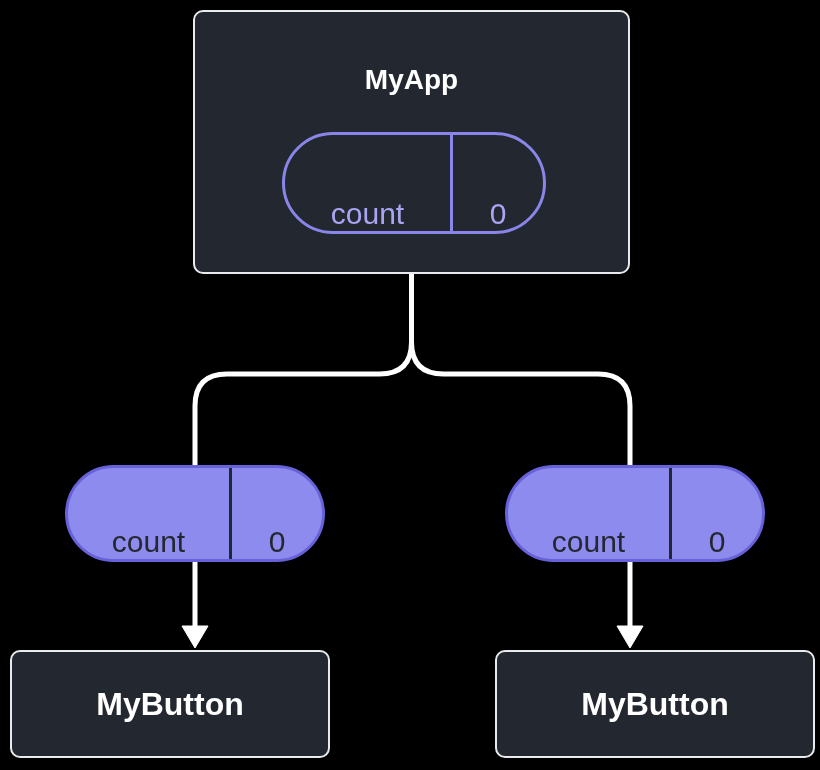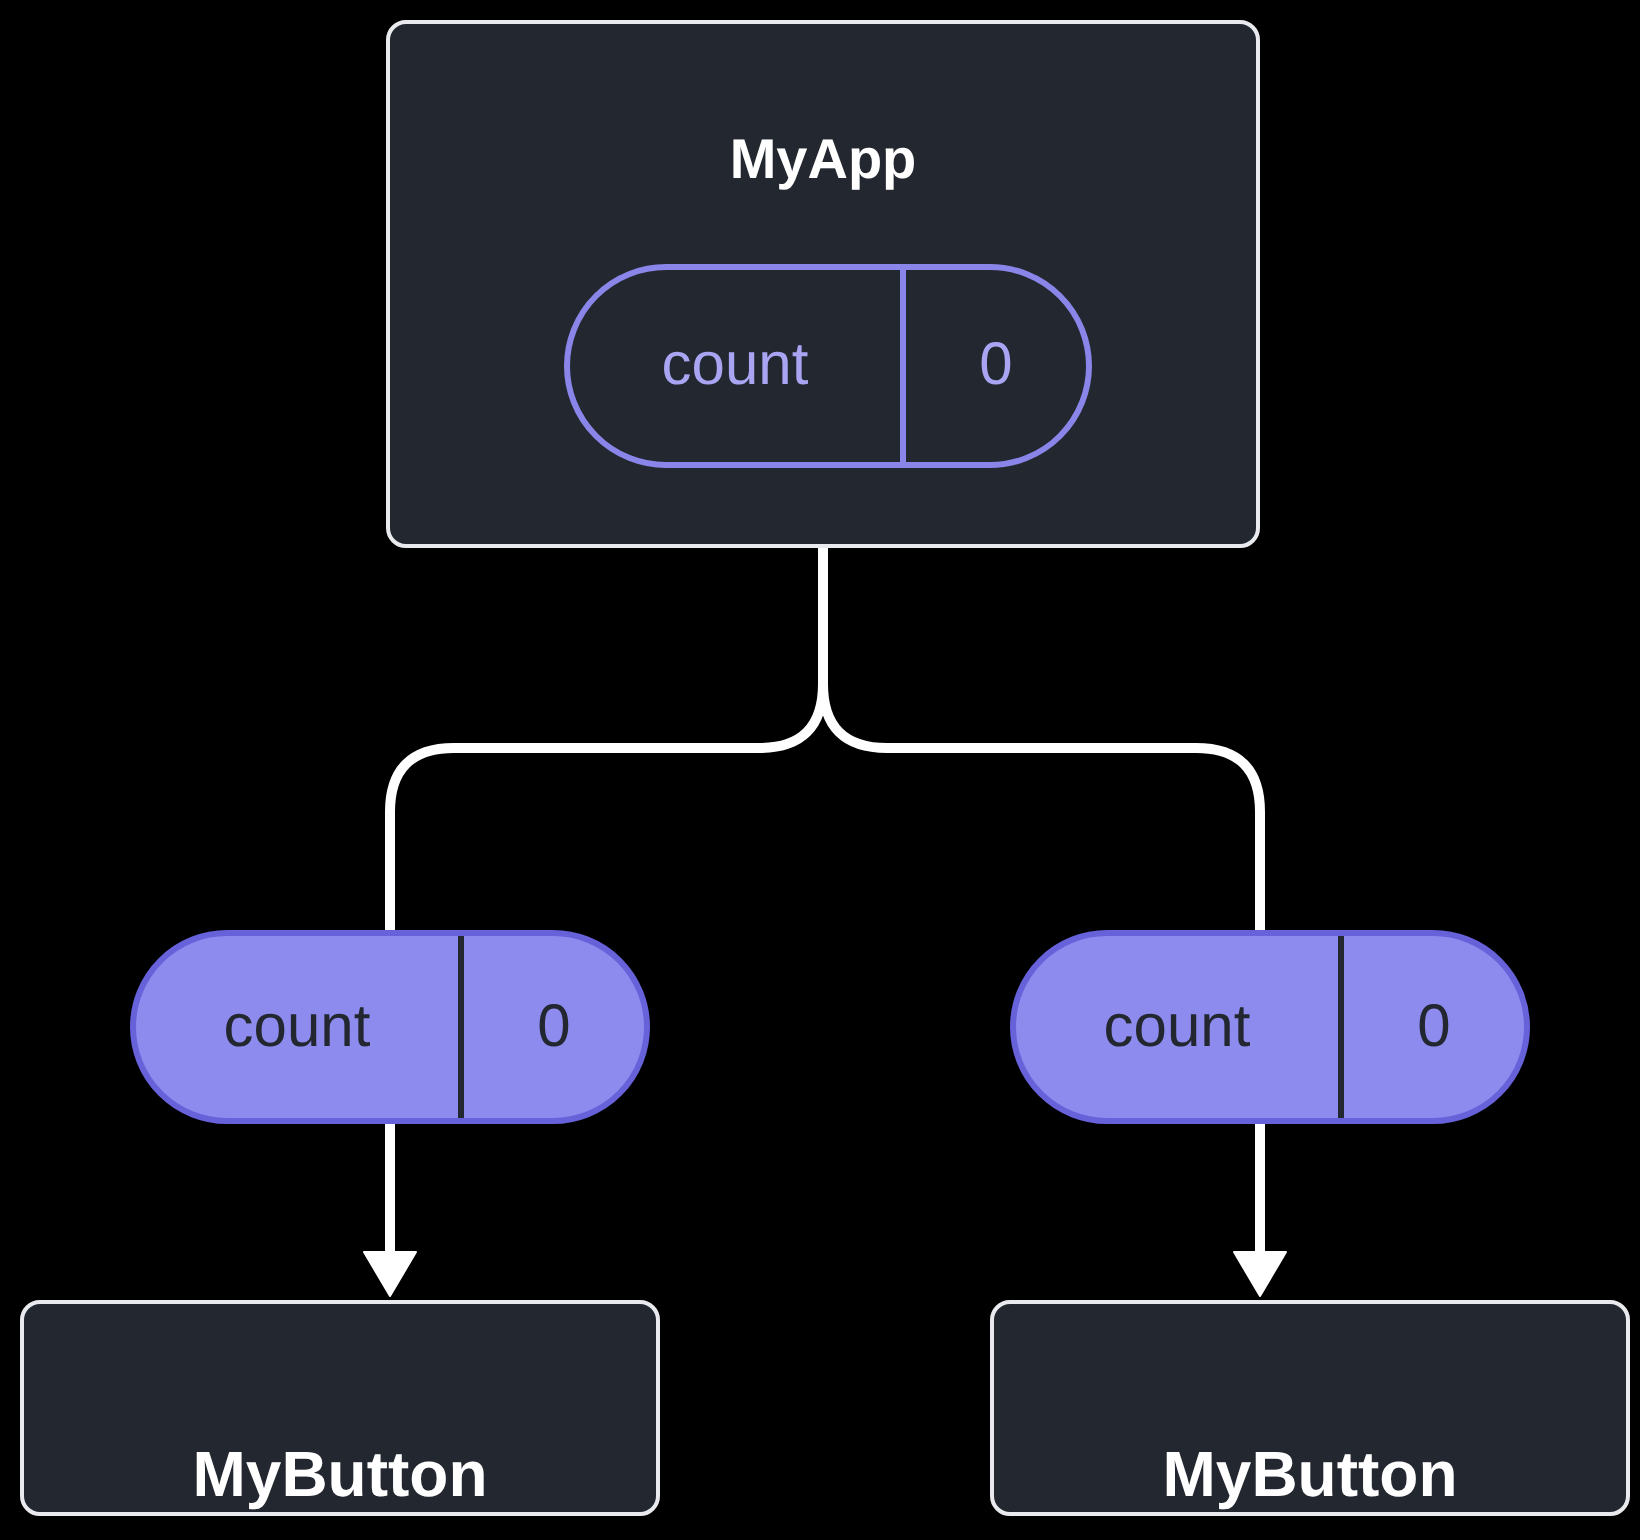--- a/index.html
+++ b/index.html
@@ -38,30 +38,30 @@
     color:var(--node-text);
   }
   .node-root{left:193px;top:10px;width:437px;height:264px;}
   .node-title{
     position:absolute;left:0;right:0;top:52px;
     text-align:center;
     font-size:28px;font-weight:700;
     color:var(--node-text);
   }
   .node-leaf{
-    display:flex;align-items:flex-end;justify-content:center;
+    display:flex;align-items:center;justify-content:center;
     font-size:32px;font-weight:700;
   }
   .node-leaf-left{left:10px;top:650px;width:320px;height:108px;}
   .node-leaf-right{left:495px;top:650px;width:320px;height:108px;}
   
   .pill{
     position:absolute;
     box-sizing:border-box;
-    display:flex;align-items:center;
+    display:flex;align-items:flex-end;
     border-radius:60px;
     overflow:hidden;
     font-size:30px;font-weight:500;
   }
   .pill .cell-name{flex:1;display:flex;align-items:center;justify-content:center;}
   .pill .cell-value{width:90px;display:flex;align-items:center;justify-content:center;}
   .pill .divider{width:3px;align-self:stretch;}
   
   .pill-state{
     left:87px;top:120px;width:264px;height:102px;

